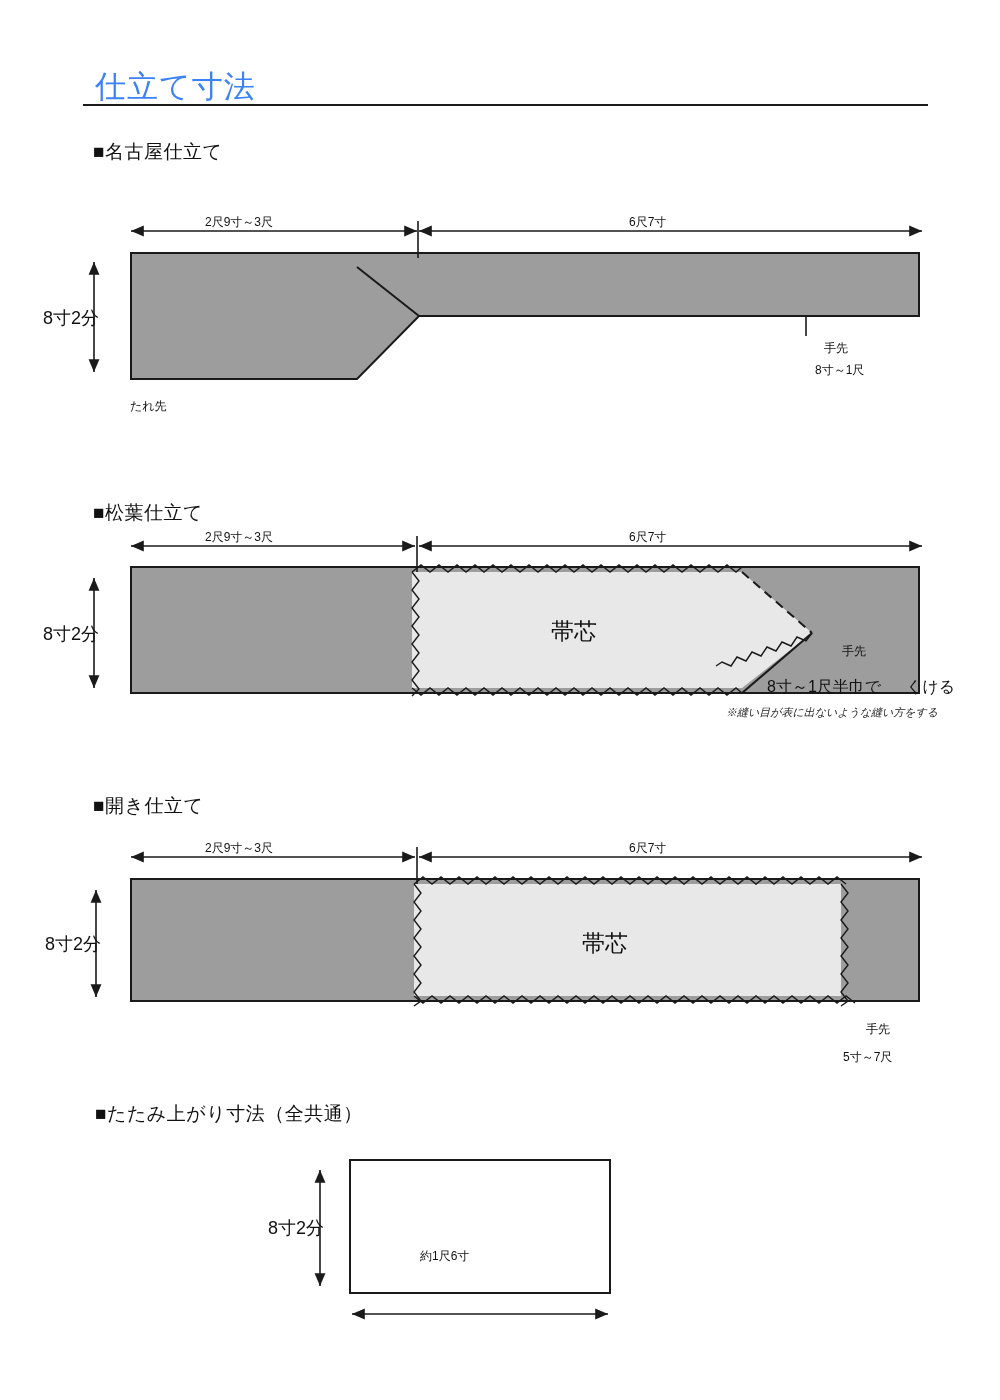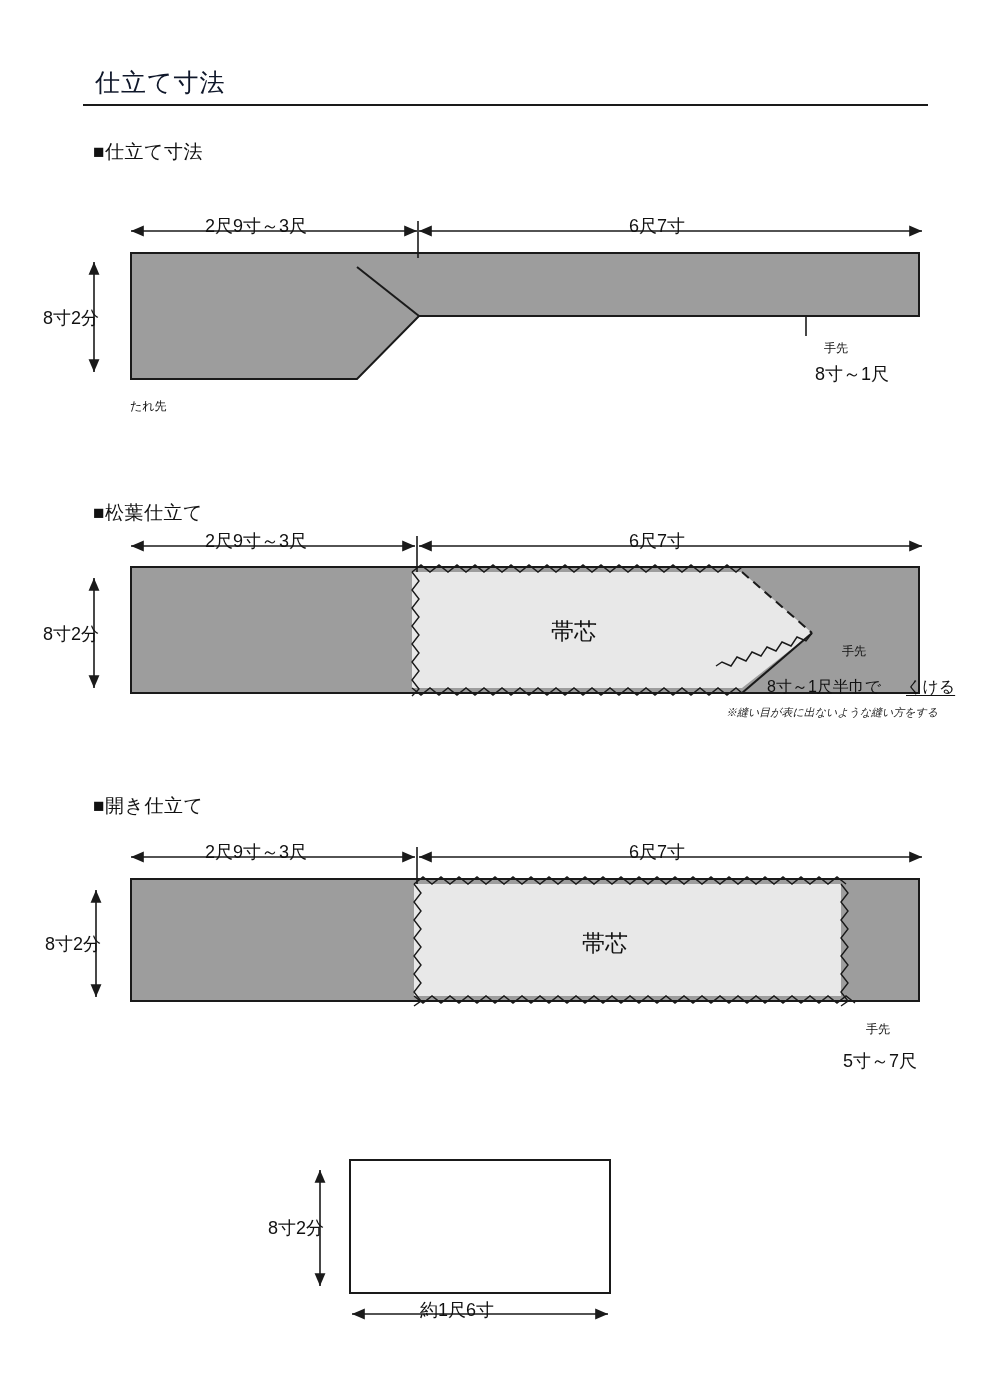--- a/index.html
+++ b/index.html
@@ -18,23 +18,23 @@
   .page {
     position: absolute;
     inset: 0;
   }
 
   
   .doc-title {
     position: absolute;
     left: 95px;
     top: 66px;
-    font-size: 25px;
+    font-size: 31px;
     letter-spacing: 1px;
-    color: #0f172a;
+    color: #3b82f6;
   }
   .title-rule {
     position: absolute;
     left: 83px;
     top: 104px;
     width: 845px;
     height: 2px;
     background: #1a1a1a;
   }
 
@@ -43,38 +43,37 @@
     position: absolute;
     font-size: 19px;
     letter-spacing: 0.5px;
     color: #111;
     white-space: nowrap;
   }
 
   
   .lbl {
     position: absolute;
-    font-size: 18px;
+    font-size: 12px;
     white-space: nowrap;
     color: #111;
   }
   .lbl.small {
     font-size: 12px;
     font-family: Liberation Mono, monospace;
   }
   .lbl.tiny {
     font-size: 11px;
     color: #222;
     font-style: italic;
   }
   .lbl.mid {
     font-size: 16px;
   }
   .underline {
-    text-decoration: underline;
     text-underline-offset: 3px;
   }
 
   
   .vlabel {
     position: absolute;
     font-size: 18px;
     white-space: nowrap;
     color: #111;
   }
@@ -90,26 +89,27 @@
   }
 </style>
 </head>
 <body>
 
 <div class="page">
 
   <div class="doc-title">仕立て寸法</div>
   <div class="title-rule"></div>
 
-  <div class="section-head" style="left:93px; top:139px;">■仕立て寸法</div>
+  <div class="section-head" style="left:93px; top:139px;">■名古屋仕立て</div>
 
   <div class="section-head" style="left:93px; top:484px;margin-top:16px;">■松葉仕立て</div>
 
   <div class="section-head" style="left:93px; top:793px;">■開き仕立て</div>
 
+  <div class="section-head" style="left:95px; top:1101px;">■たたみ上がり寸法（全共通）</div>
 
   <svg class="layer" viewBox="0 0 1000 1400">
     <defs>
       <marker id="arrA" markerWidth="10" markerHeight="10" refX="8" refY="4" orient="auto">
         <path d="M8,4 L0,0.6 L0,7.4 Z" fill="#1a1a1a"></path>
       </marker>
       <marker id="arrB" markerWidth="10" markerHeight="10" refX="2" refY="4" orient="auto">
         <path d="M2,4 L10,0.6 L10,7.4 Z" fill="#1a1a1a"></path>
       </marker>
     </defs>
@@ -198,15 +198,15 @@
   <div class="lbl tiny" style="left:726px; top:705px;">※縫い目が表に出ないような縫い方をする</div>
 
   <div class="lbl" style="left:205px; top:840px;">2尺9寸～3尺</div>
   <div class="lbl" style="left:629px; top:840px;">6尺7寸</div>
   <div class="vlabel" style="left:45px; top:932px;">8寸2分</div>
   <div class="lbl" style="left:582px; top:928px; font-size:23px;">帯芯</div>
   <div class="lbl small" style="left:866px; top:1021px;">手先</div>
   <div class="lbl" style="left:843px; top:1049px;">5寸～7尺</div>
 
   <div class="vlabel" style="left:268px; top:1216px;">8寸2分</div>
-  <div class="lbl" style="left:420px; top:1298px;">約1尺6寸</div>
+  <div class="lbl" style="left:420px; top:1248px;">約1尺6寸</div>
 
 </div>
 
 </body></html>

